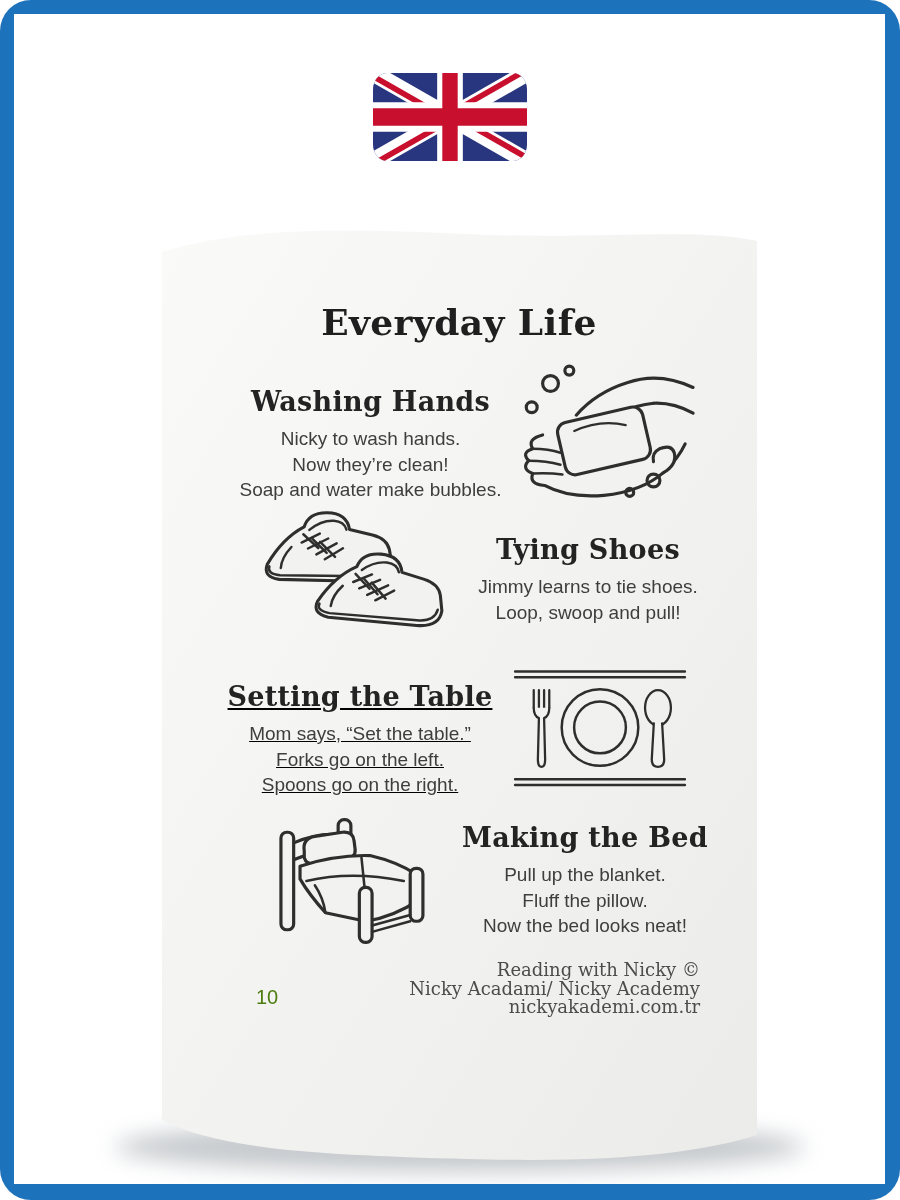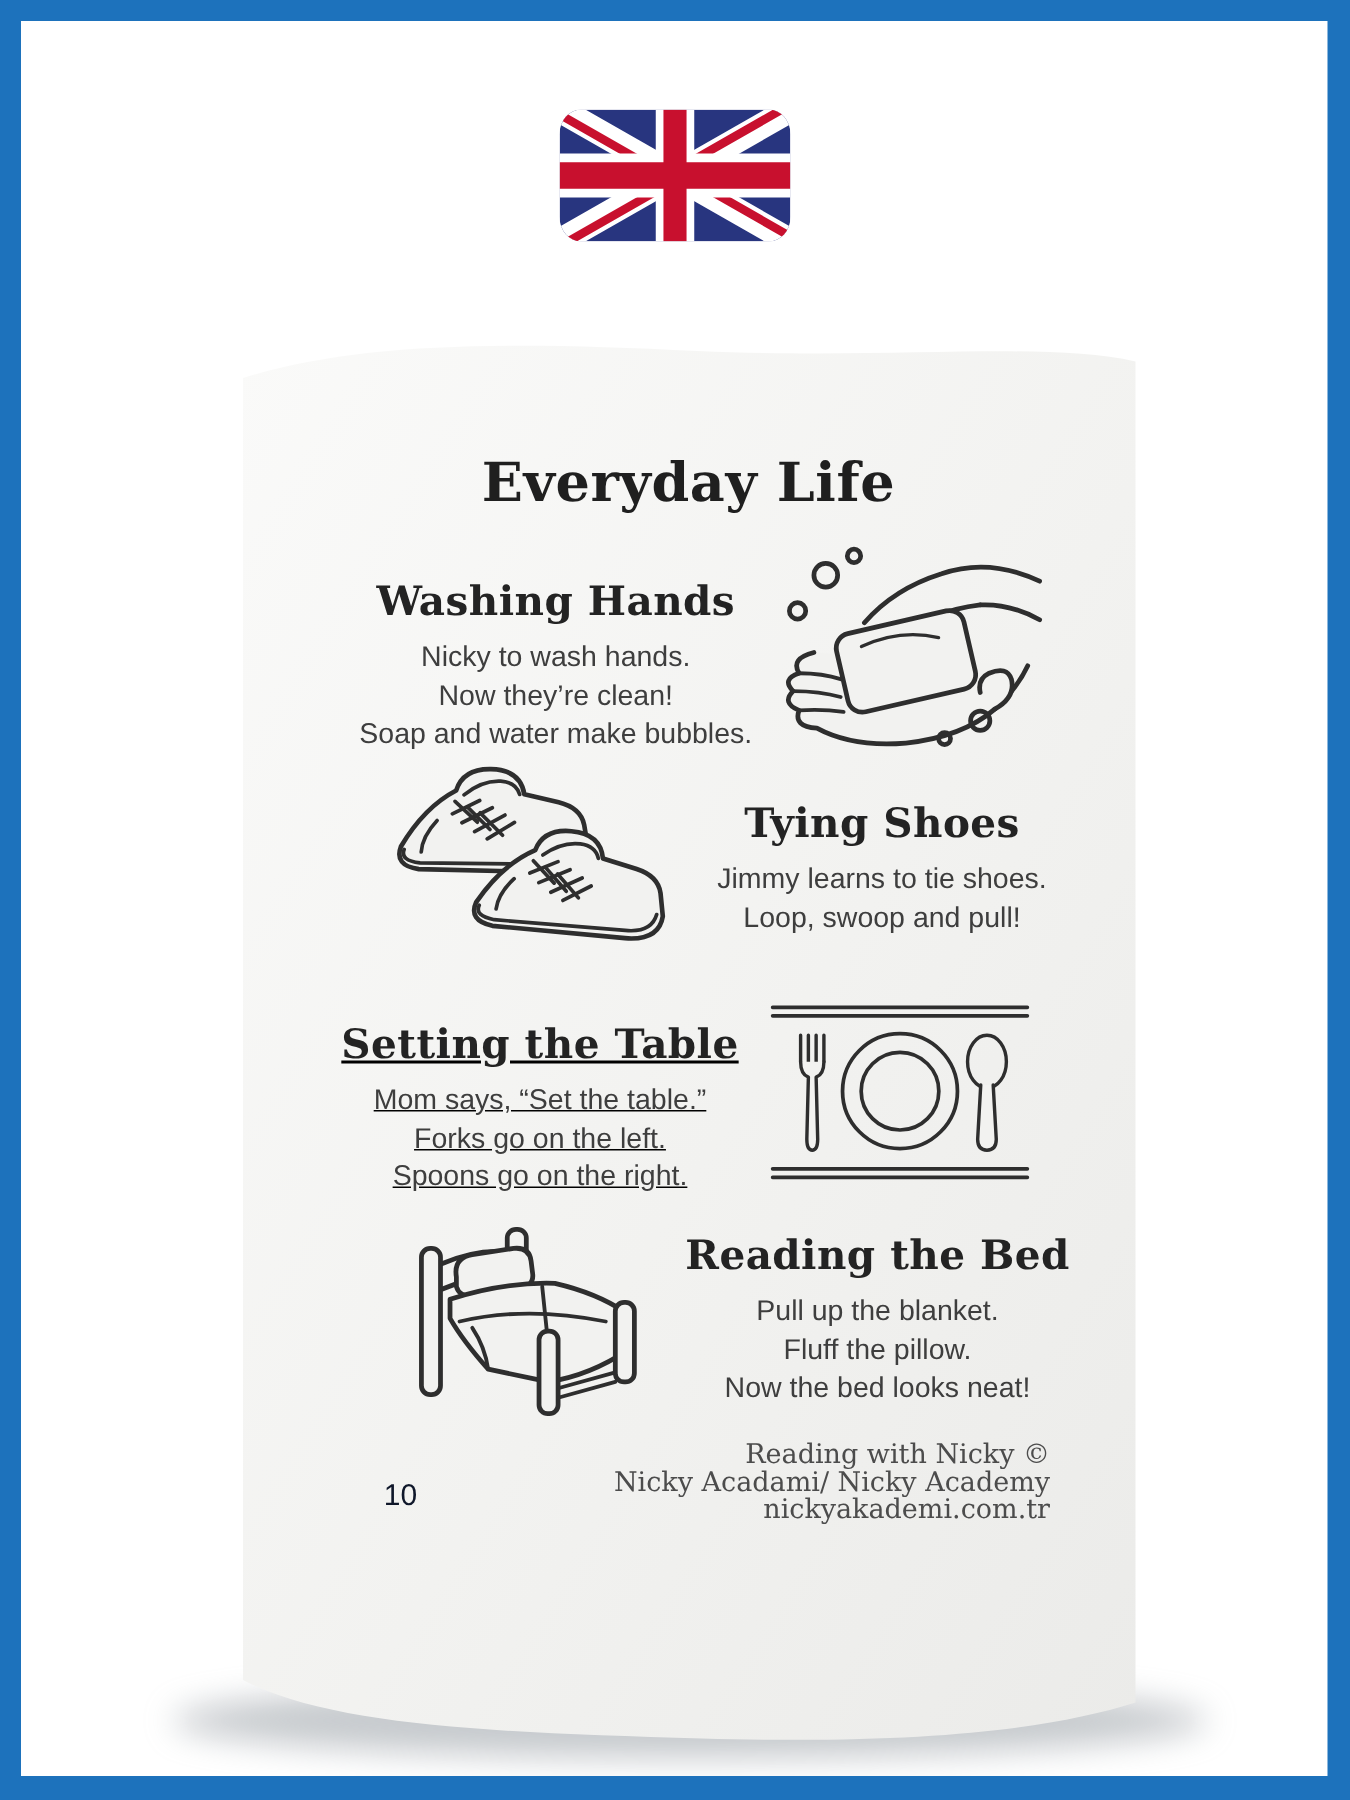--- a/index.html
+++ b/index.html
@@ -1,38 +1,38 @@
 <!DOCTYPE html>
 <html><head>
 <meta charset="utf-8">
 <style>
   html,body{margin:0;padding:0;background:#ffffff;}
   .canvas{position:relative;width:900px;height:1200px;background:#ffffff;overflow:hidden;
-          font-family:"Liberation Sans",sans-serif;}
+          font-family:"Liberation Sans",sans-serif;border-radius:31px;}
   .frame{position:absolute;inset:0;border-style:solid;border-color:#1d72bc;
          border-width:14px 15px 16px 14px;pointer-events:none;z-index:60;}
   .flag{position:absolute;left:373px;top:73px;width:154px;height:88px;z-index:10;}
   .page-svg{position:absolute;left:0;top:0;z-index:1;}
   .content{position:absolute;z-index:20;}
   .page-title{left:160px;top:301px;width:598px;text-align:center;
               font-family:"DejaVu Serif","Liberation Serif",serif;font-size:36px;font-weight:700;
               color:#1f1f1f;letter-spacing:.4px;}
   .sec-text{text-align:center;}
   .sec-heading{font-family:"DejaVu Serif","Liberation Serif",serif;font-size:27px;font-weight:600;
                color:#232323;letter-spacing:.3px;}
   .sec-lines{margin-top:9px;font-size:19px;line-height:25.5px;color:#3e3e3e;}
   .sec1-text{left:198px;top:386px;width:345px;}
   .sec1-icon{left:503px;top:356px;width:198px;height:152px;}
   .sec2-icon{left:246px;top:500px;width:206px;height:140px;}
   .sec2-text{left:418px;top:534px;width:340px;}
   .sec3-text{left:195px;top:681px;width:330px;text-decoration:underline;}
   .sec3-icon{left:512px;top:664px;width:176px;height:130px;}
   .sec4-icon{left:264px;top:806px;width:196px;height:150px;}
   .sec4-text{left:415px;top:822px;width:340px;}
-  .page-number{left:237px;top:986px;width:60px;text-align:center;font-size:20px;color:#0f172a;}
+  .page-number{left:237px;top:986px;width:60px;text-align:center;font-size:20px;color:#4d7c0f;}
   .credits{left:396px;top:961px;width:304px;text-align:right;
            font-family:"DejaVu Serif","Liberation Serif",serif;font-size:18px;line-height:18.5px;color:#4c4c4c;}
   svg .ink{stroke:#2e2e2e;fill:none;stroke-linecap:round;stroke-linejoin:round;}
   svg .fillpg{fill:#f2f2f0;}
 </style>
 </head>
 <body>
 
 <div class="canvas">
 
@@ -159,21 +159,21 @@
       <path class="fillpg" d="M34,56 Q68,45 100,46 Q126,52 144,64 L146,88 Q122,104 96,108 L58,100 Q42,82 34,68 Z"></path>
       <path d="M40,70 Q82,60 132,70" stroke-width="2.4"></path>
       <path d="M92,48 L98,106" stroke-width="2.4"></path>
       <path d="M58,100 Q56,86 48,74" stroke-width="2.4"></path>
       <rect class="fillpg" x="90" y="76" width="12" height="52" rx="5.5"></rect>
       <rect class="fillpg" x="138" y="58" width="12" height="50" rx="5.5"></rect>
       <path d="M102,112 L138,102 M102,118 L138,108" stroke-width="2.4"></path>
     </g>
   </svg>
   <div class="content sec-text sec4-text">
-    <div class="sec-heading">Reading the Bed</div>
+    <div class="sec-heading">Making the Bed</div>
     <div class="sec-lines">
       <div>Pull up the blanket.</div>
       <div>Fluff the pillow.</div>
       <div>Now the bed looks neat!</div>
     </div>
   </div>
 
   <div class="content page-number">10</div>
   <div class="content credits">
     <div>Reading with Nicky ©</div>

